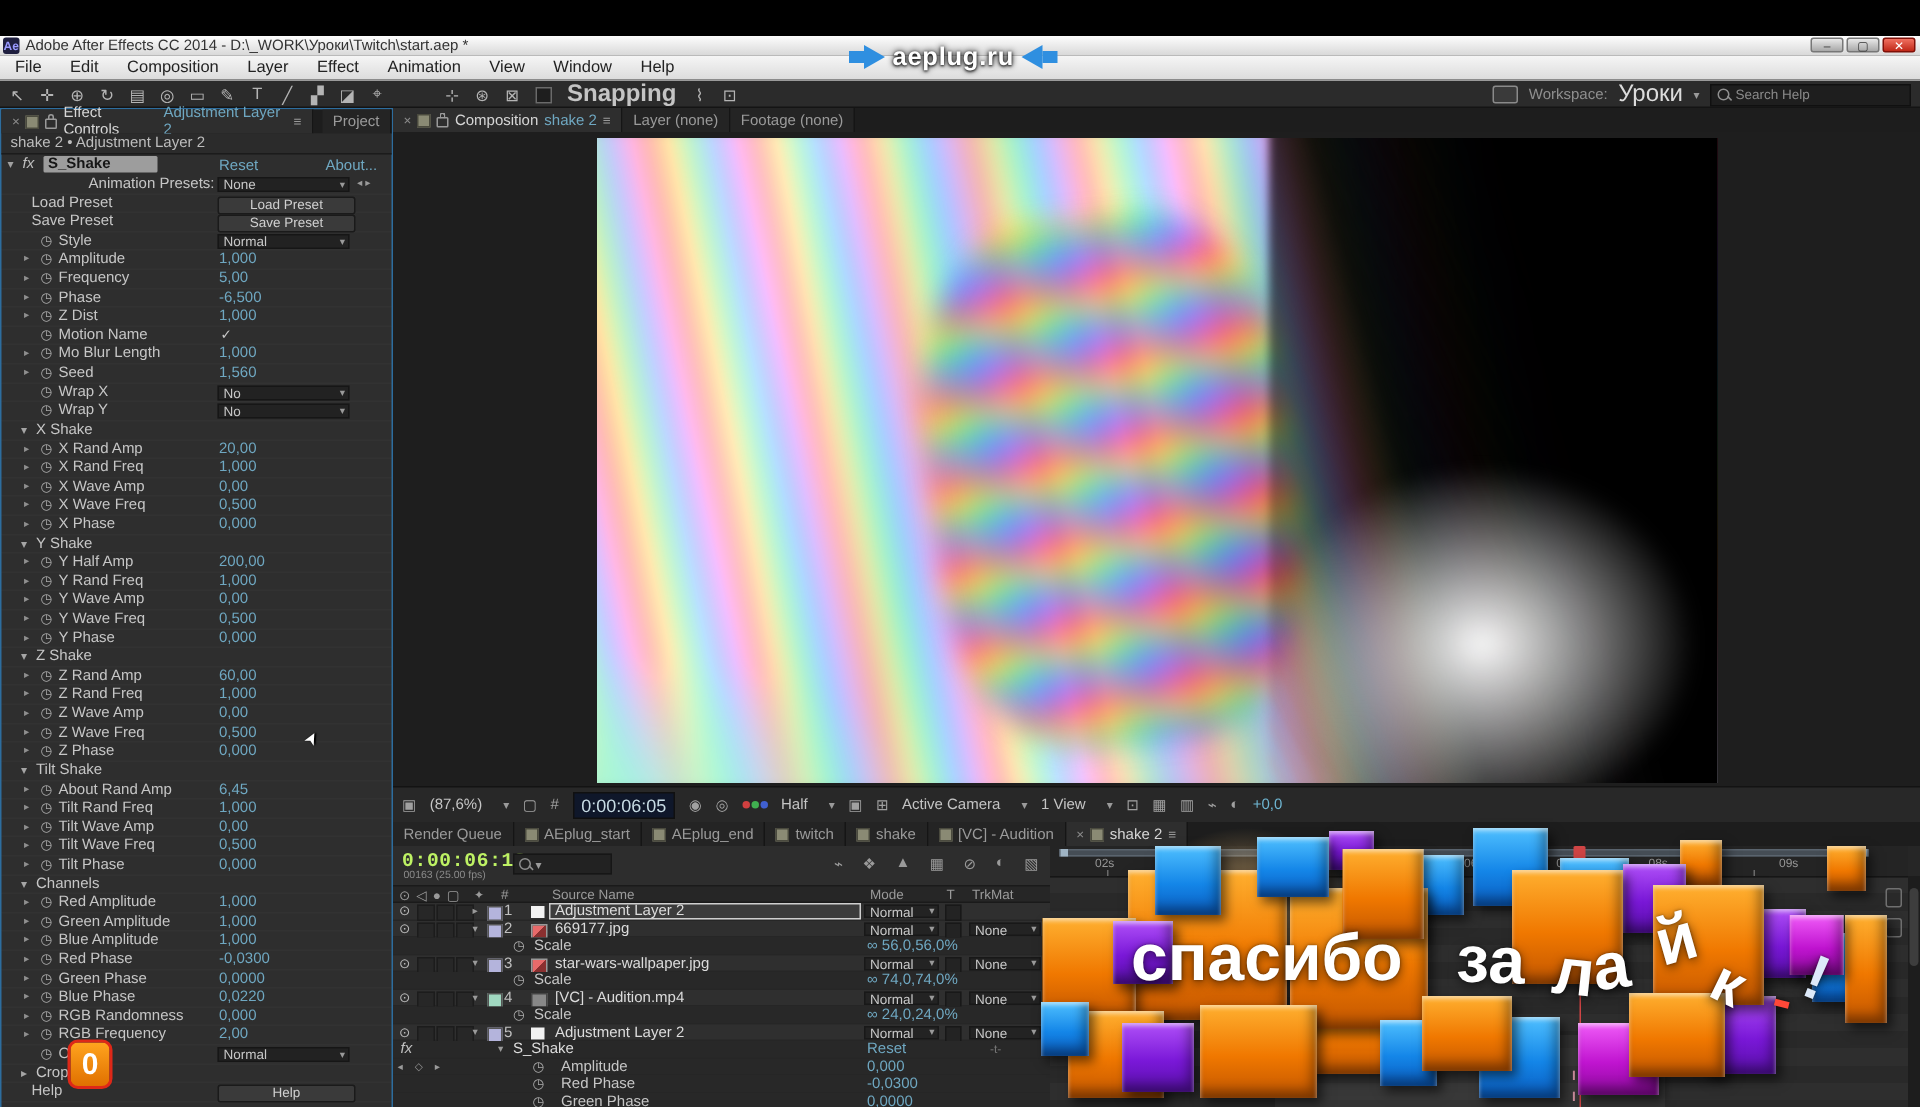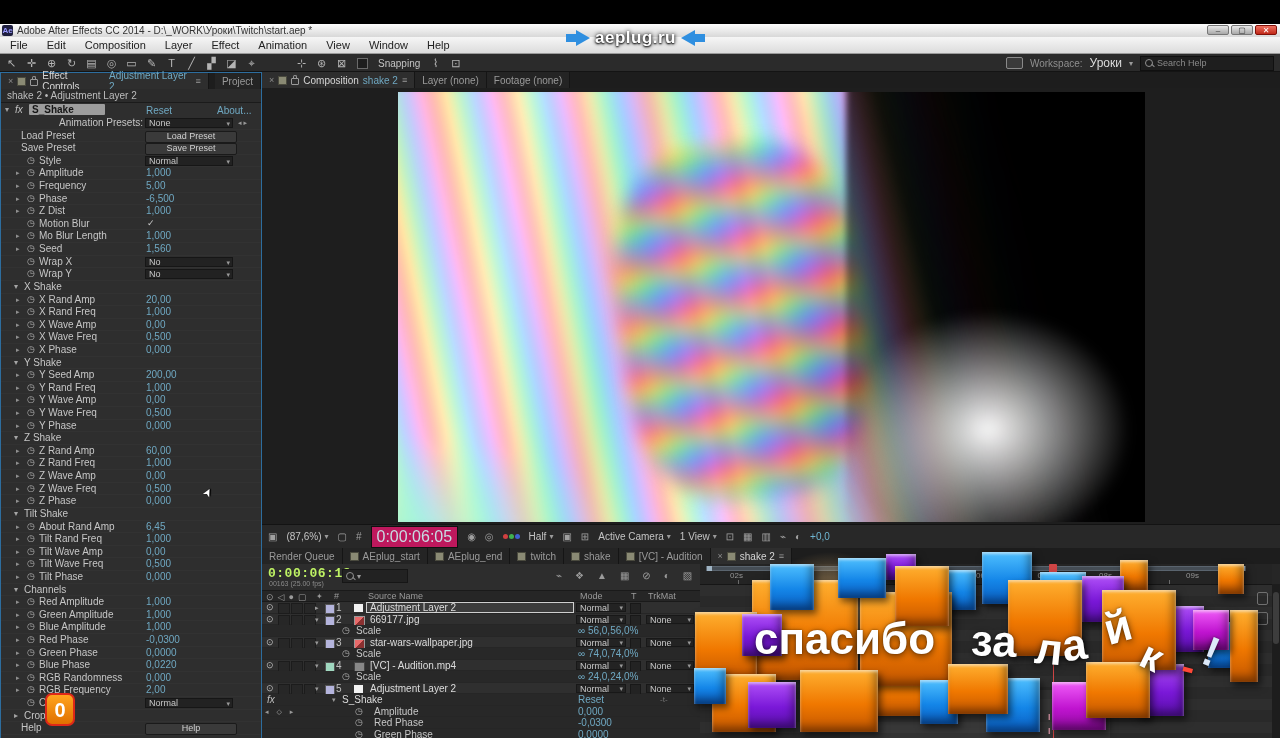--- a/index.html
+++ b/index.html
@@ -29,25 +29,25 @@
   
   #menubar{left:0;top:13px;width:1280px;height:17px;background:linear-gradient(#f6f6f6,#dcdcdc);
     display:flex;align-items:center;gap:19px;padding-left:10px;box-sizing:border-box;border-bottom:1px solid #9a9a9a;}
   .menu-item{font-size:11px;color:#222;}
   
   #toolbar{left:0;top:30px;width:1280px;height:18px;background:#2b2b2b;border-bottom:1px solid #141414;box-sizing:border-box;}
   #tools{left:6px;top:0;height:18px;display:flex;align-items:center;gap:9px;}
   .tool{font-size:11px;color:#b4b4b4;width:11px;text-align:center;}
   #tb-extra{left:296px;top:0;height:18px;display:flex;align-items:center;gap:10px;color:#9a9a9a;font-size:10px;}
   #snap-box{width:9px;height:9px;background:#1e1e1e;border:1px solid #6a6a6a;}
-  #snap-label{font-size:10px;color:#c4c4c4;}
+  #snap-label{font-size:16px;color:#c4c4c4;font-weight:bold;}
   #tb-right{right:6px;top:0;height:18px;display:flex;align-items:center;gap:7px;}
   #ws-icon{width:15px;height:10px;border:1px solid #8a8a8a;background:#3a3a3a;border-radius:2px;}
   #ws-label{font-size:10px;color:#8f8f8f;}
-  #ws-value{font-size:12px;color:#dcdcdc;}
+  #ws-value{font-size:16px;color:#dcdcdc;}
   .dd-caret{font-size:8px;color:#9a9a9a;}
   #searchbox{width:124px;height:13px;background:#1e1e1e;border:1px solid #101010;display:flex;align-items:center;gap:4px;padding:0 4px;}
   .mag{width:6px;height:6px;border:1px solid #909090;border-radius:50%;position:relative;flex:0 0 auto;}
   .mag::after{content:"";position:absolute;left:5px;top:5px;width:4px;height:1px;background:#909090;transform:rotate(45deg);}
   #search-text{font-size:9px;color:#8a8a8a;}
   
   .tabstrip{position:absolute;left:0;top:0;right:0;height:16px;background:#1d1d1d;display:flex;align-items:stretch;font-size:10px;}
   .tab{display:flex;align-items:center;gap:4px;padding:0 7px;color:#9a9a9a;background:#242424;border-right:1px solid #151515;}
   .tab.active{background:#2e2e2e;color:#d6d6d6;}
   .tab .x{color:#8a8a8a;font-size:9px;}
@@ -105,22 +105,22 @@
     filter:blur(9px);transform:rotate(-6deg);}
   #ci-dark{position:absolute;right:-2%;top:-2%;width:42%;height:104%;
     background:linear-gradient(75deg, rgba(0,0,0,0) 0%, rgba(0,0,0,.92) 34%, #000 62%),
       repeating-linear-gradient(62deg, rgba(255,140,90,.14) 0 4px, rgba(0,0,0,0) 4px 11px);
     filter:blur(3px);}
   #ci-glow{position:absolute;right:2%;bottom:-6%;width:38%;height:55%;
     background:radial-gradient(closest-side, rgba(255,255,255,.98), rgba(255,255,255,0));filter:blur(6px);}
   #comp-toolbar{left:0;top:452px;width:1018px;height:24px;background:#282828;border-top:1px solid #131313;
     display:flex;align-items:center;gap:9px;padding:0 6px;box-sizing:border-box;font-size:10px;color:#c4c4c4;}
   .ct-icon{color:#a0a0a0;font-size:10px;}
-  .ct-dd{display:flex;align-items:center;gap:3px;}
-  .ct-tc{background:#be185d;border:1px solid #101010;padding:1px 5px;color:#c8dce4;font-size:16px;}
+  .ct-dd{display:flex;align-items:center;gap:14px;}
+  .ct-tc{background:#0f172a;border:1px solid #101010;padding:1px 5px;color:#c8dce4;font-size:12px;}
   .rgb-dots{display:flex;gap:1px;}
   .rgb-dots b{width:5px;height:5px;border-radius:50%;display:block;}
   .ct-exp{color:#6fb6d2;}
   
   #tl-panel{left:262px;top:524px;width:1018px;height:214px;background:#2d2d2d;}
   #tl-tabs{height:16px;}
   #tl-body{position:absolute;left:0;top:16px;width:438px;height:185px;background:#2d2d2d;}
   #tl-time{position:absolute;left:6px;top:2px;font-size:13px;font-weight:bold;color:#bef264;letter-spacing:.5px;font-family:Liberation Mono, monospace;}
   #tl-frameinfo{position:absolute;left:7px;top:16px;font-size:7px;color:#8a8a8a;}
   #tl-search{position:absolute;left:80px;top:5px;width:58px;height:12px;background:#222;border:1px solid #161616;
@@ -337,21 +337,21 @@
           <span class="val">-6,500</span>
         </div>
         <div class="ec-row">
           <span class="arrow">▸</span>
           <span class="sw">◷</span>
           <span class="lbl">Z Dist</span>
           <span class="val">1,000</span>
         </div>
         <div class="ec-row">
           <span class="sw">◷</span>
-          <span class="lbl">Motion Blur</span>
+          <span class="lbl">Motion Name</span>
           <span class="chk">✓</span>
         </div>
         <div class="ec-row">
           <span class="arrow">▸</span>
           <span class="sw">◷</span>
           <span class="lbl">Mo Blur Length</span>
           <span class="val">1,000</span>
         </div>
         <div class="ec-row">
           <span class="arrow">▸</span>
@@ -403,21 +403,21 @@
           <span class="lbl">X Phase</span>
           <span class="val">0,000</span>
         </div>
         <div class="ec-row">
           <span class="tw-g">▾</span>
           <span class="lbl grp">Y Shake</span>
         </div>
         <div class="ec-row">
           <span class="arrow">▸</span>
           <span class="sw">◷</span>
-          <span class="lbl">Y Seed Amp</span>
+          <span class="lbl">Y Half Amp</span>
           <span class="val">200,00</span>
         </div>
         <div class="ec-row">
           <span class="arrow">▸</span>
           <span class="sw">◷</span>
           <span class="lbl">Y Rand Freq</span>
           <span class="val">1,000</span>
         </div>
         <div class="ec-row">
           <span class="arrow">▸</span>

